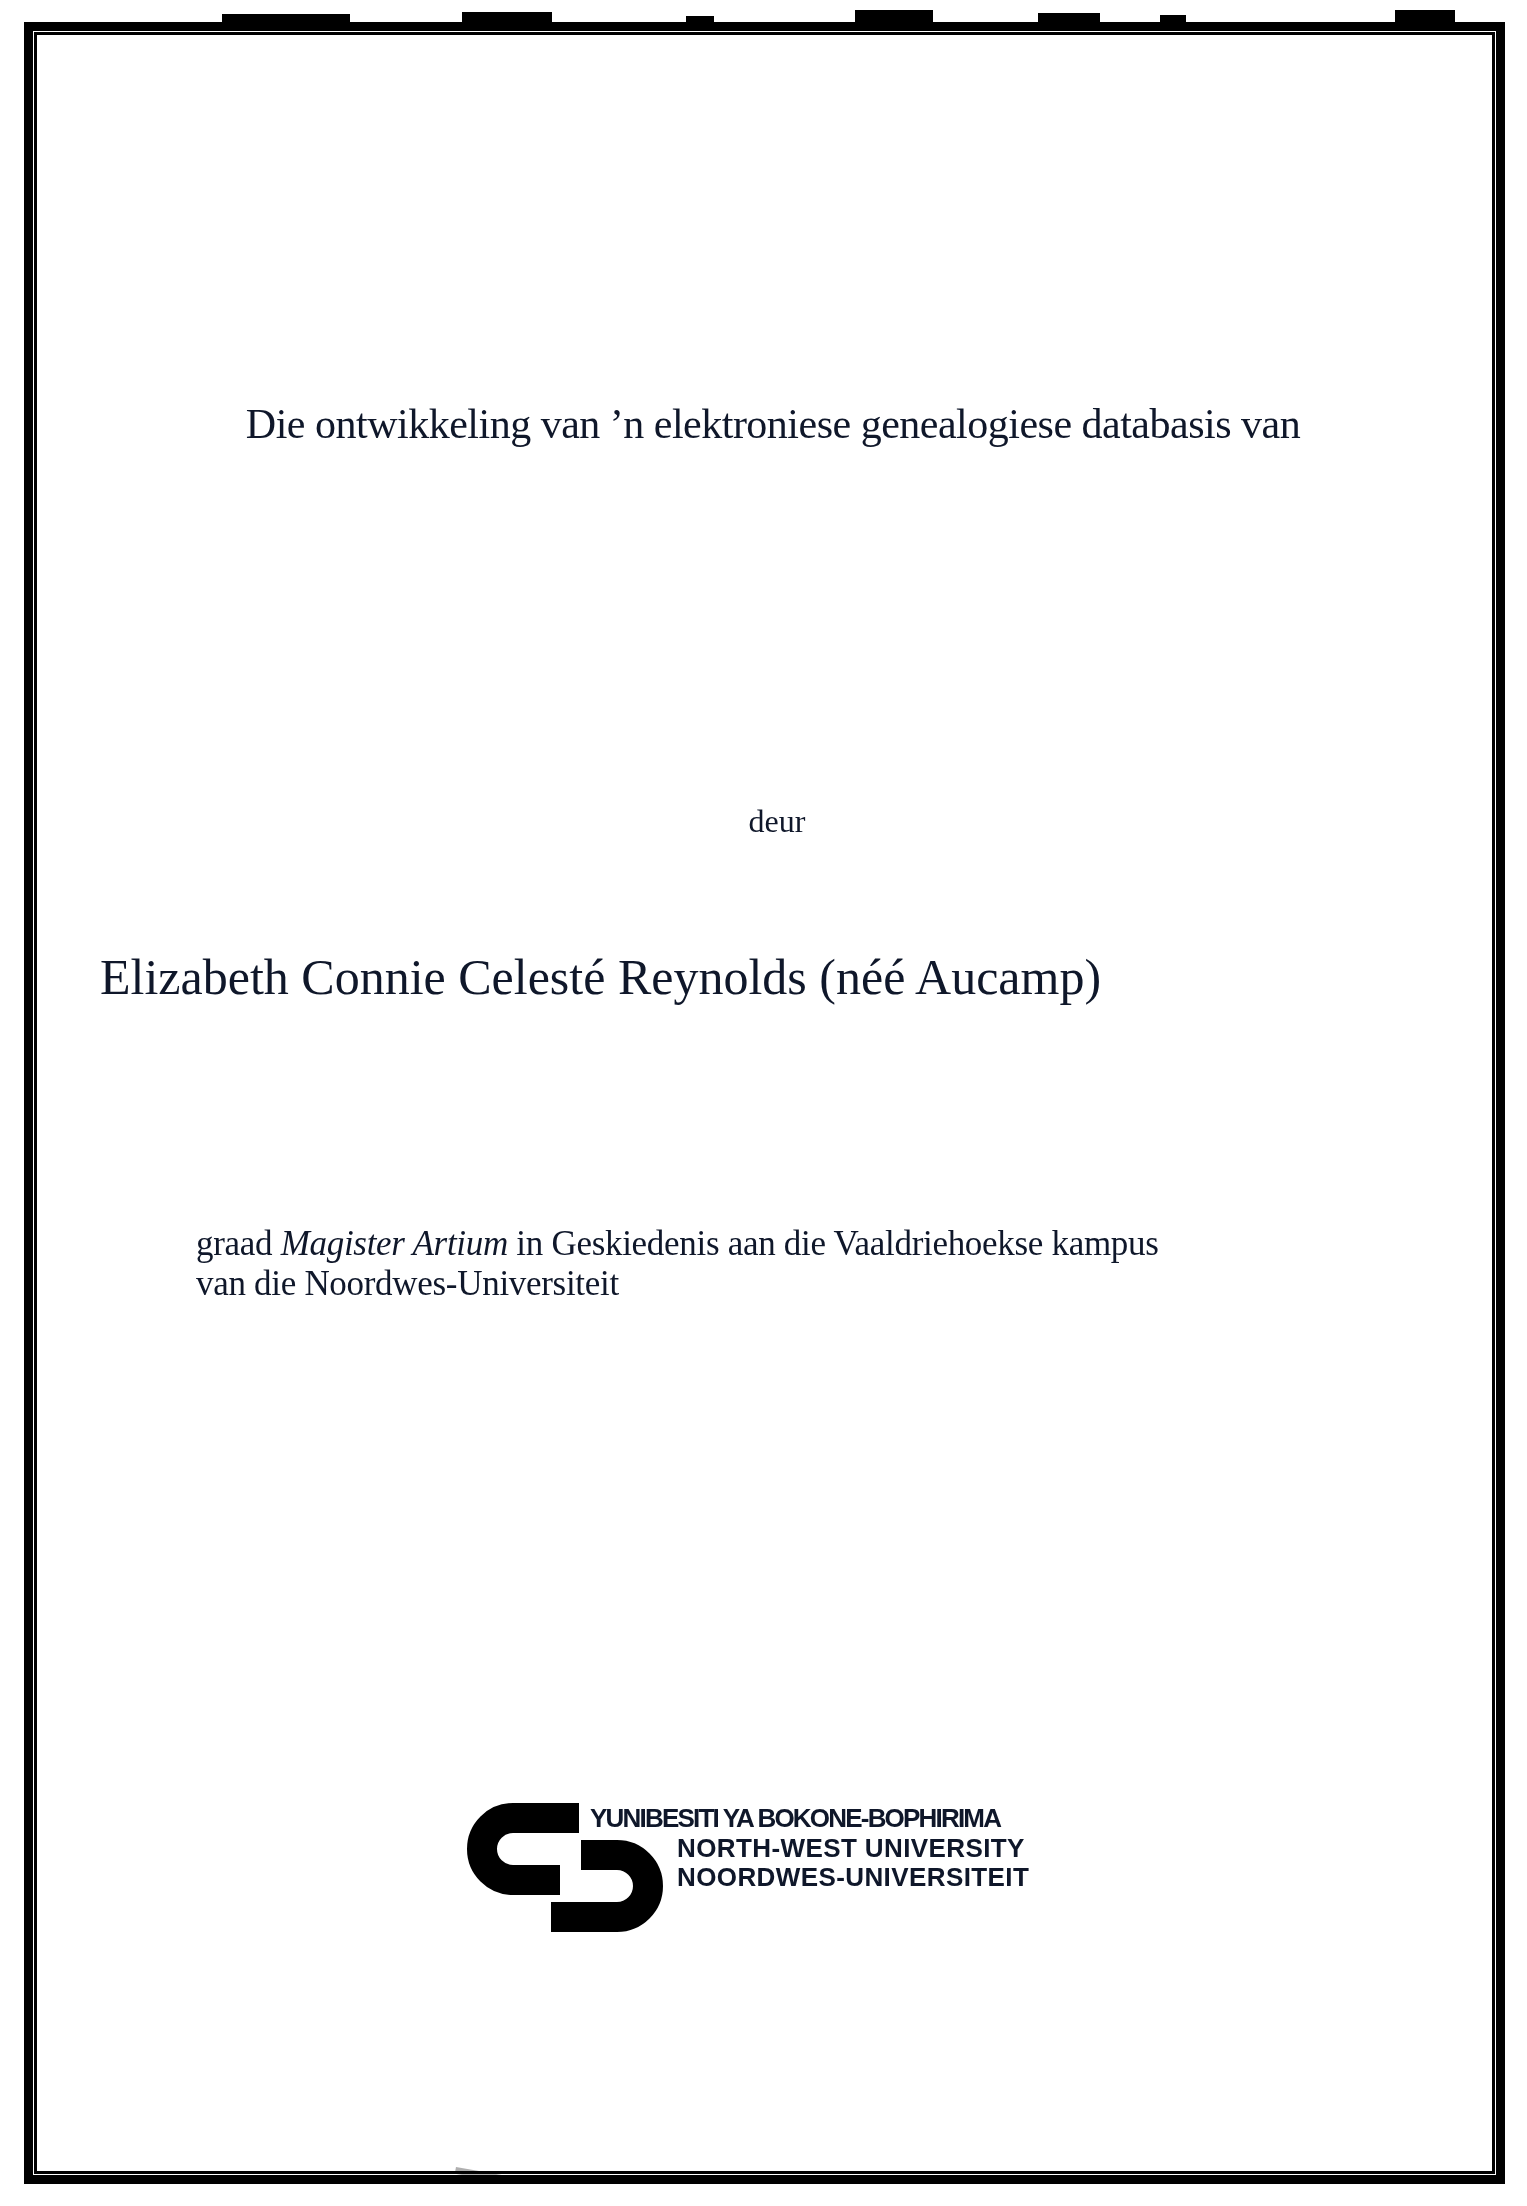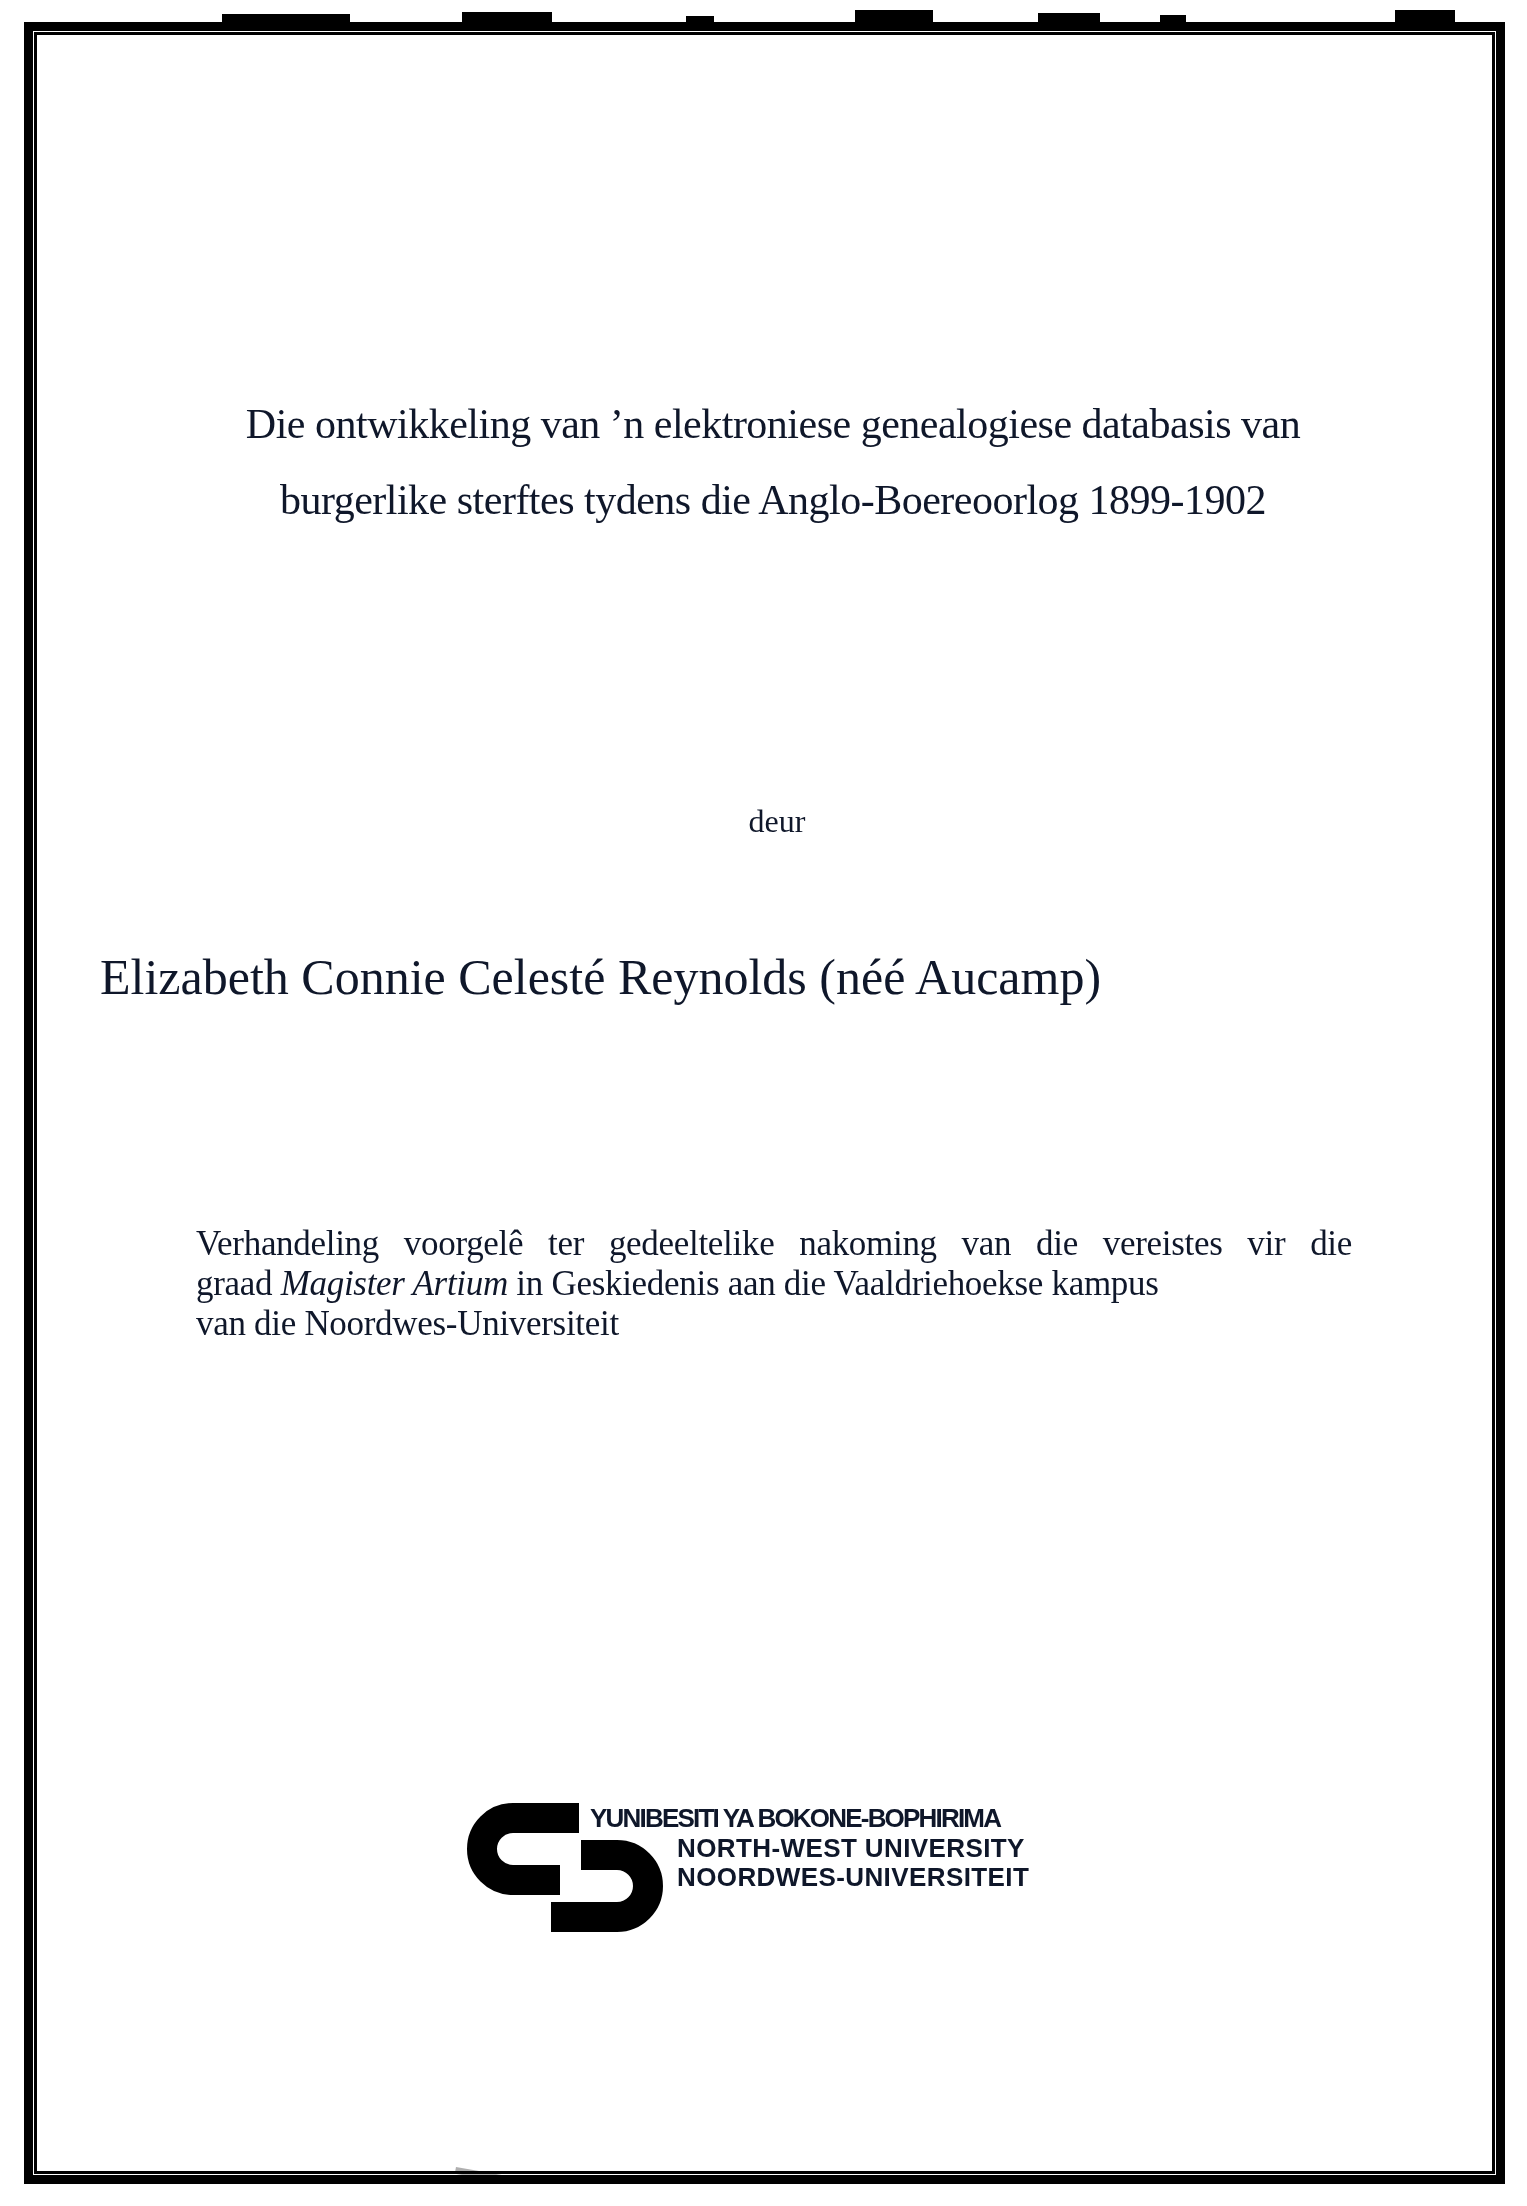--- a/index.html
+++ b/index.html
@@ -109,29 +109,27 @@
   <div class="artifact a6"></div>
   <div class="artifact a7"></div>
   <div class="artifact smudge"></div>
 
   <div class="frame-outer">
     <div class="frame-inner"></div>
   </div>
 
   <h1 class="title">
     <div>Die ontwikkeling van ’n elektroniese genealogiese databasis van</div>
-    <div>burgerlike sterftes tydens die Anglo-Boereoorlog 1899-1902</div>
   </h1>
 
   <div class="byline">deur</div>
 
   <div class="author">Elizabeth Connie Celesté Reynolds (néé Aucamp)</div>
 
   <div class="statement">
-    <div class="st-justify">Verhandeling voorgelê ter gedeeltelike nakoming van die vereistes vir die</div>
     <div><span>graad </span><i>Magister Artium</i><span> in Geskiedenis aan die Vaaldriehoekse kampus</span></div>
     <div>van die Noordwes-Universiteit</div>
   </div>
 
 
   <div>
     <svg class="logo-mark" viewBox="0 0 196 129" xmlns="http://www.w3.org/2000/svg" aria-hidden="true">
       <path d="M 112 15 L 46 15 A 31 31 0 0 0 46 77 L 93 77" fill="none" stroke="#000" stroke-width="30" stroke-linecap="butt"></path>
       <path d="M 84 114 L 150 114 A 31 31 0 0 0 150 52 L 114 52" fill="none" stroke="#000" stroke-width="30" stroke-linecap="butt"></path>
     </svg>

